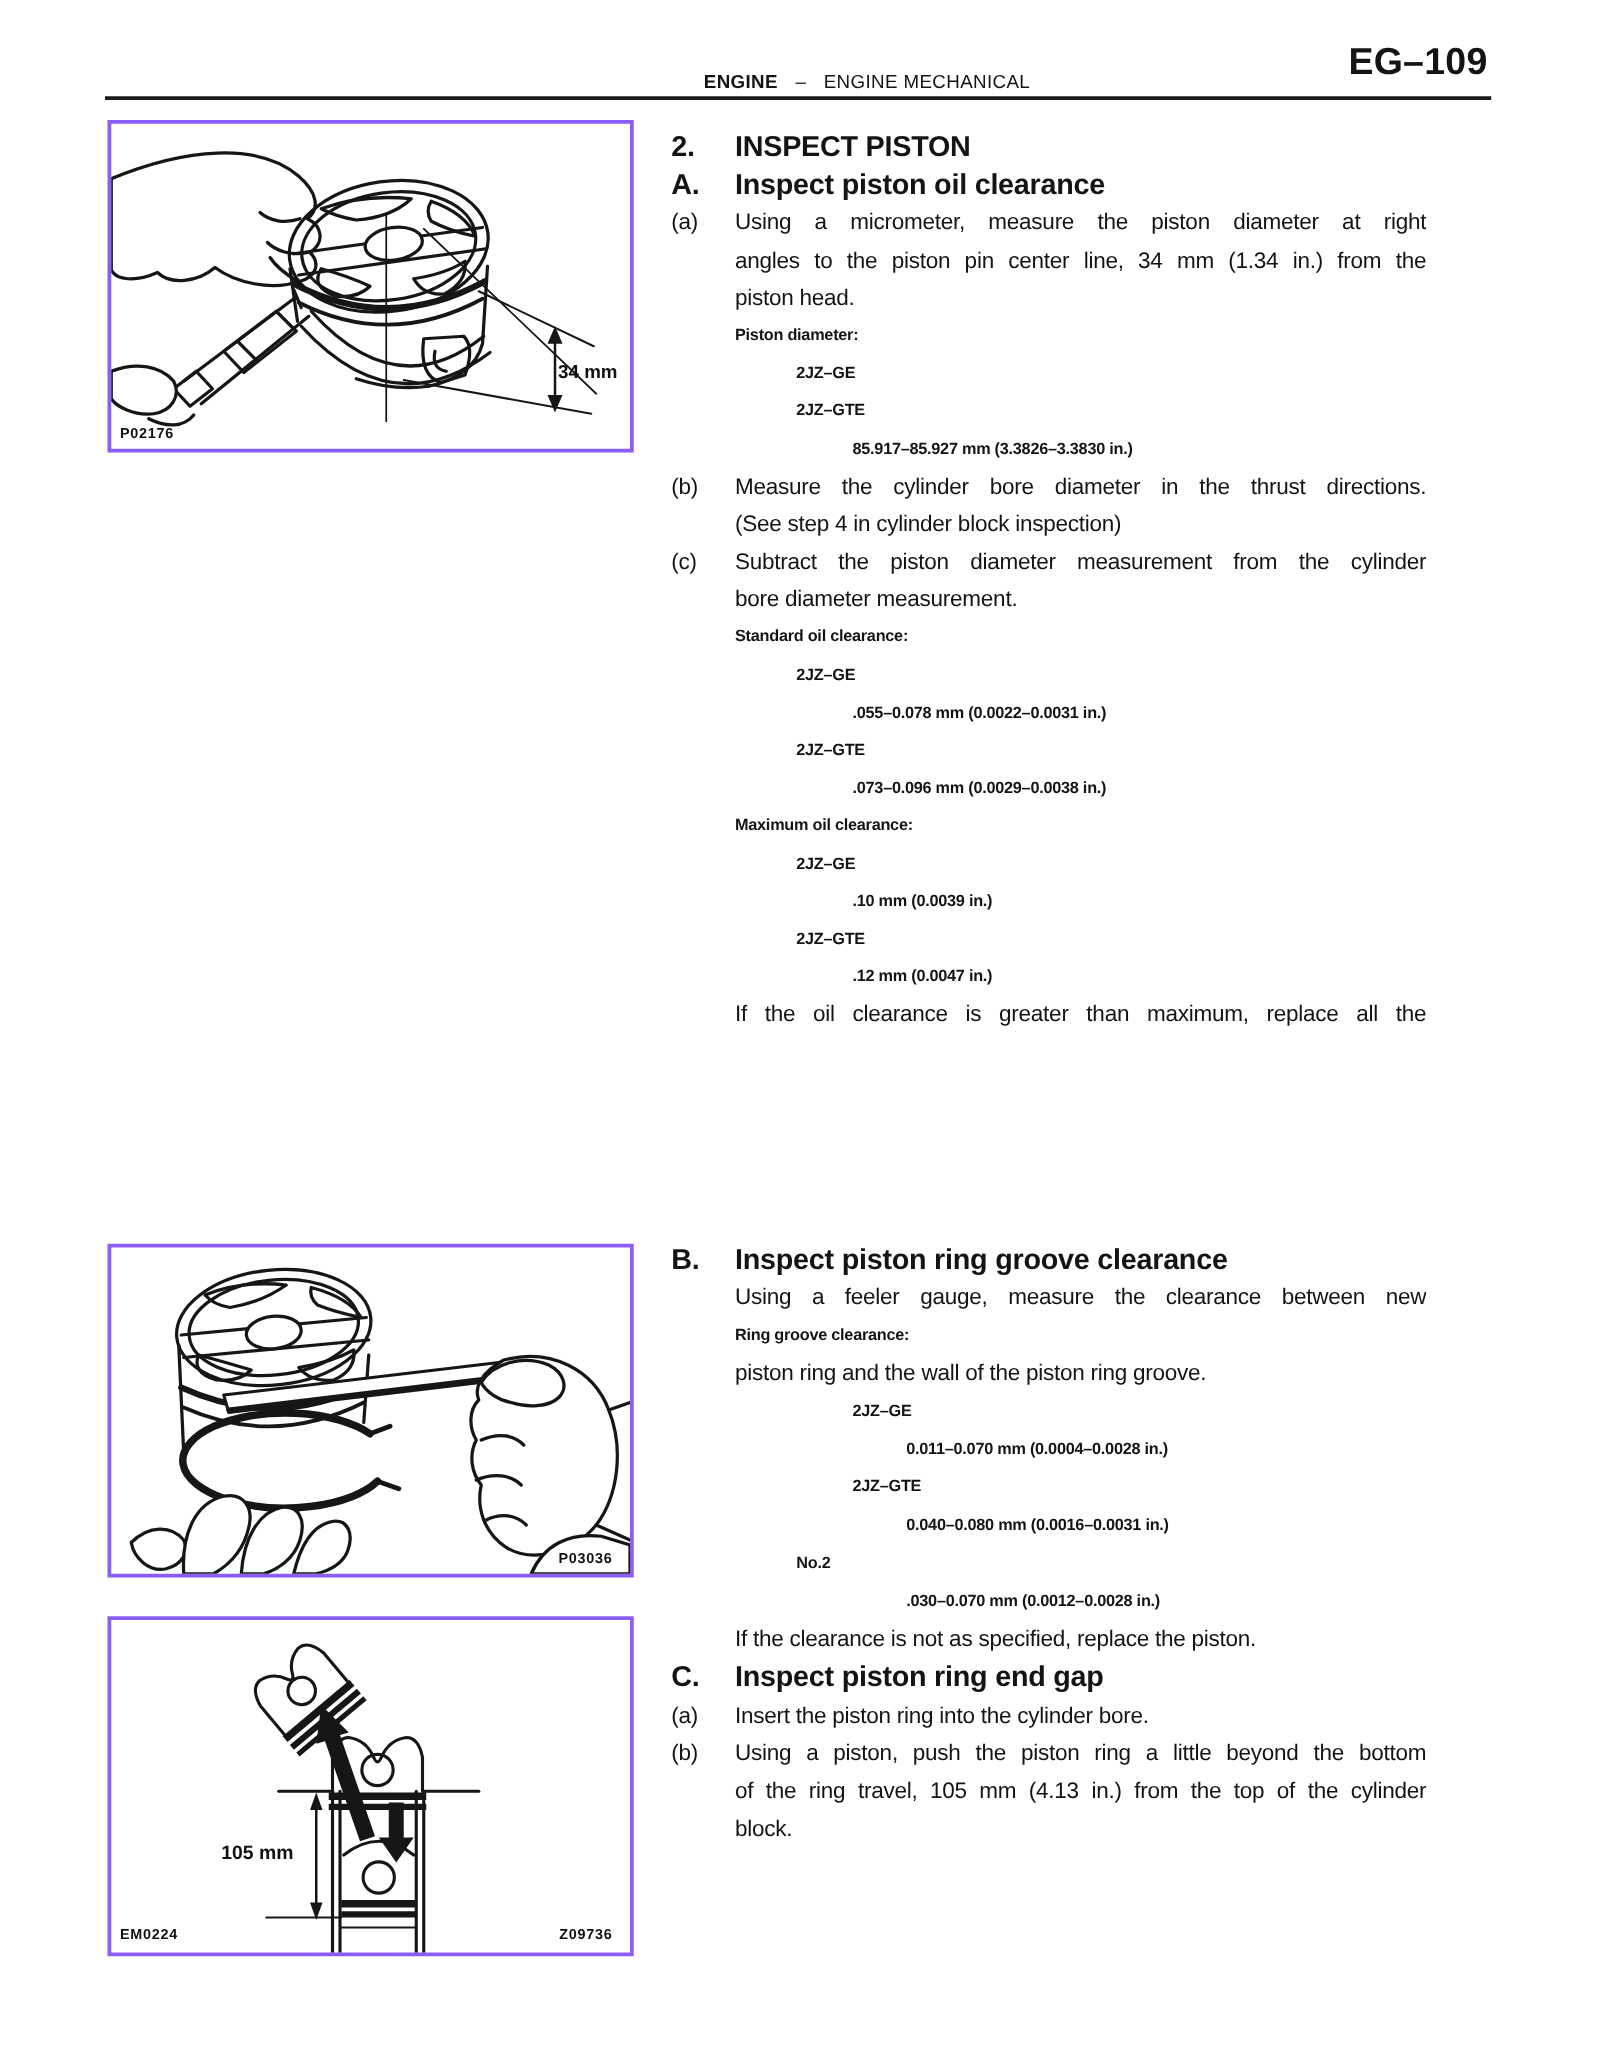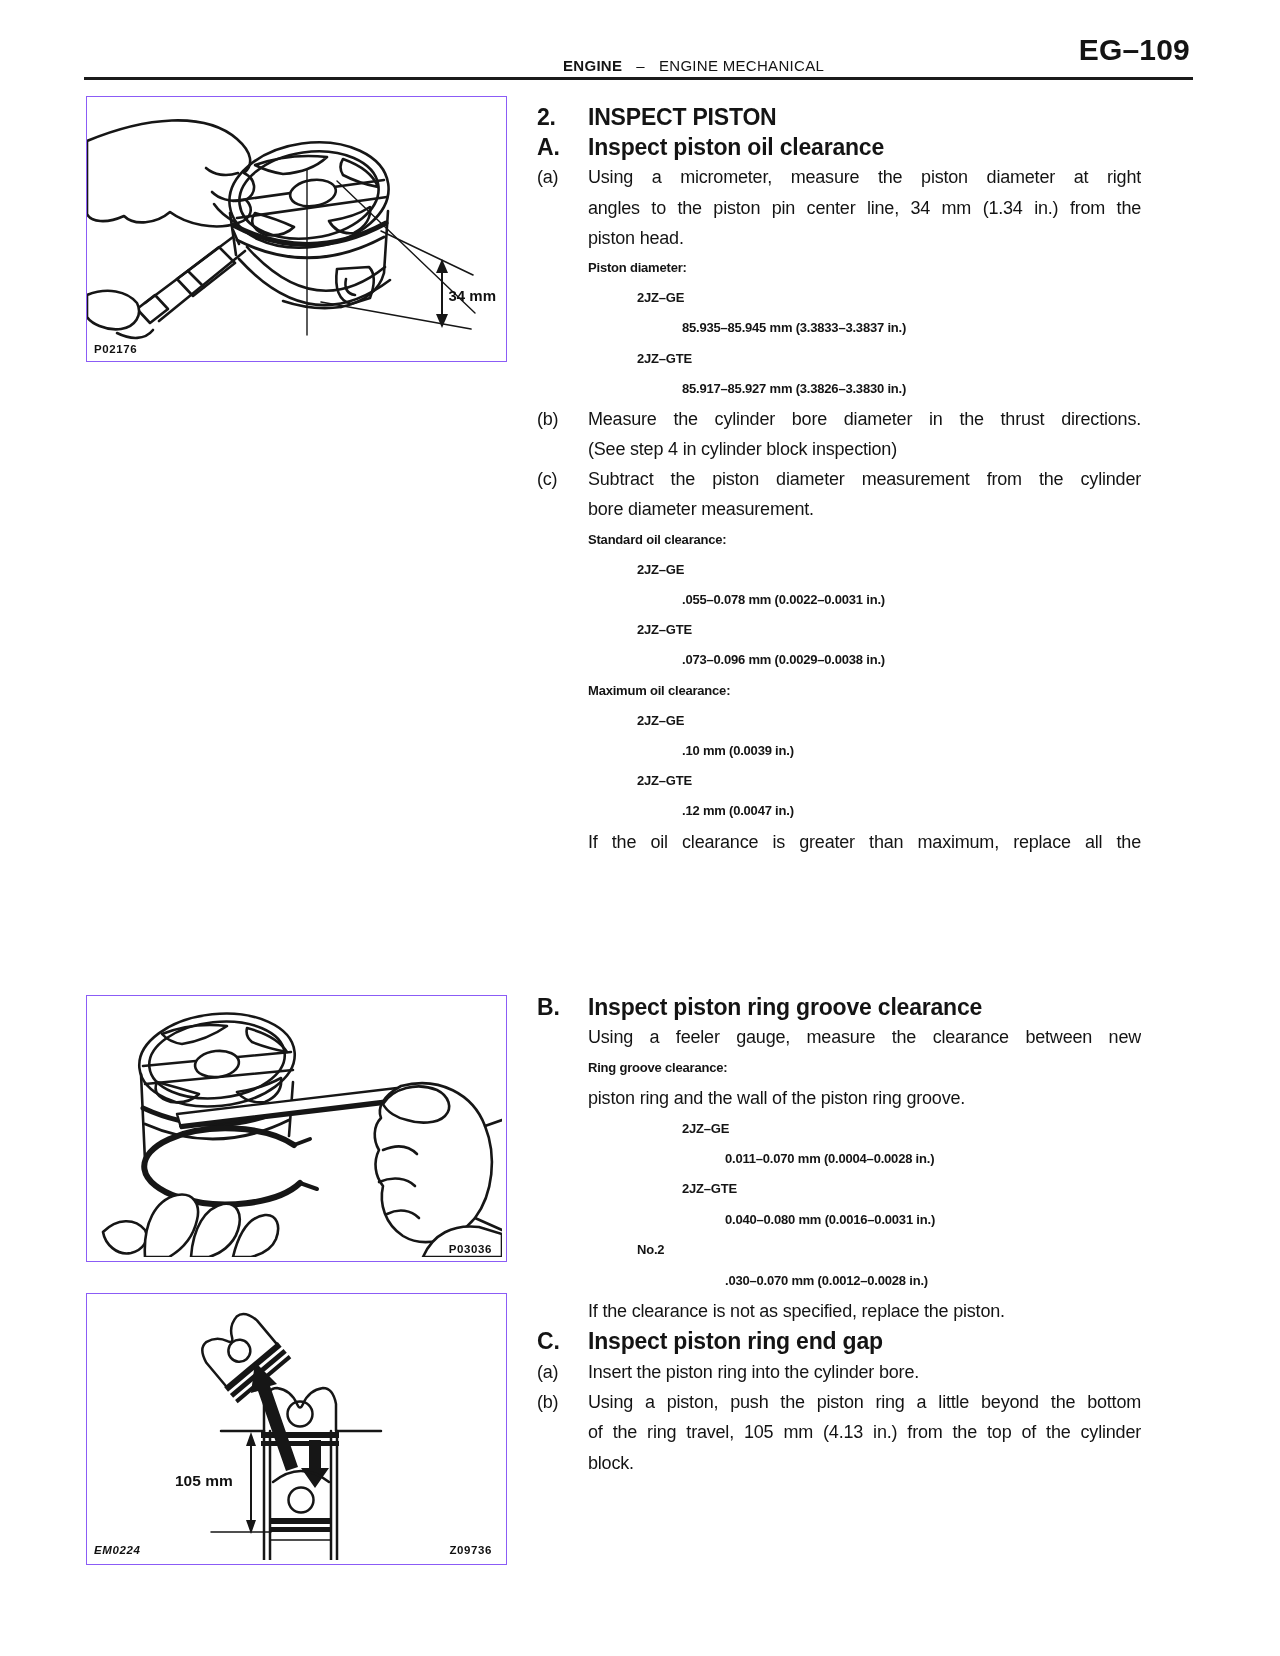--- a/index.html
+++ b/index.html
@@ -6,21 +6,21 @@
   #page{position:relative;width:1280px;height:1656px;background:#ffffff;overflow:hidden;
         font-family:"Liberation Sans",sans-serif;color:#141414;}
   
   .pagecode{position:absolute;left:900px;top:33px;width:290px;text-align:right;
             font-size:30px;font-weight:bold;letter-spacing:0.2px;}
   .runhead{position:absolute;left:563px;top:57px;font-size:15px;letter-spacing:0.3px;white-space:nowrap;}
   .runhead .rh-b{font-weight:bold;}
   .runhead .rh-d{padding:0 14px;}
   .hrule{position:absolute;left:84px;top:77px;width:1109px;height:3px;background:#1b1b1b;}
   
-  .fig{position:absolute;left:86px;width:421px;border:1px solid #8b5cf6;background:#fff;box-sizing:border-box;}
+  .fig{position:absolute;left:86px;width:421px;border:3px solid #8b5cf6;background:#fff;box-sizing:border-box;}
   #fig1{top:96px;height:266px;}
   #fig2{top:995px;height:267px;}
   #fig3{top:1293px;height:272px;}
   .fig svg{display:block;}
   .figcode{position:absolute;font-size:11.5px;font-weight:bold;letter-spacing:0.6px;color:#111;}
   .dimlabel{position:absolute;font-weight:bold;color:#111;white-space:nowrap;}
   
   .col{position:absolute;left:537px;width:604px;}
   #secA{top:102px;}
   #secBC{top:992px;}
@@ -195,21 +195,21 @@
 
         <g>
           <path d="M164,145 L164,233" stroke-width="2"></path>
           <path fill="#161616" stroke="none" d="M164,138 L159,152 L169,152 Z"></path>
           <path fill="#161616" stroke="none" d="M164,240 L159,226 L169,226 Z"></path>
           <path d="M124,238 L184,238" stroke-width="1.5"></path>
         </g>
       </g>
     </svg>
     <span class="dimlabel" style="left:88px;top:178px;font-size:15.5px;">105 mm</span>
-    <span class="figcode" style="left:7px;bottom:8px;font-style:italic;">EM0224</span>
+    <span class="figcode" style="left:7px;bottom:8px;">EM0224</span>
     <span class="figcode" style="right:14px;bottom:8px;">Z09736</span>
   </div>
 
   <div class="col" id="secA">
     <div class="row hd">
       <span class="marker">2.</span>
       <div class="body ll">INSPECT PISTON</div>
     </div>
     <div class="row hd">
       <span class="marker">A.</span>
@@ -225,23 +225,20 @@
     <div class="row">
         <div class="body ll">piston head.</div>
       </div>
     <div class="row sp">
         <div class="lv1">Piston diameter:</div>
       </div>
     <div class="row sp">
         <div class="lv2">2JZ–GE</div>
       </div>
     <div class="row sp">
-        <div class="lv3">85.935–85.945 mm (3.3833–3.3837 in.)</div>
-      </div>
-    <div class="row sp">
         <div class="lv2">2JZ–GTE</div>
       </div>
     <div class="row sp">
         <div class="lv3">85.917–85.927 mm (3.3826–3.3830 in.)</div>
       </div>
     <div class="row">
       <span class="marker">(b)</span>
       <div class="body jl">Measure the cylinder bore diameter in the thrust directions.</div>
     </div>
     <div class="row">

